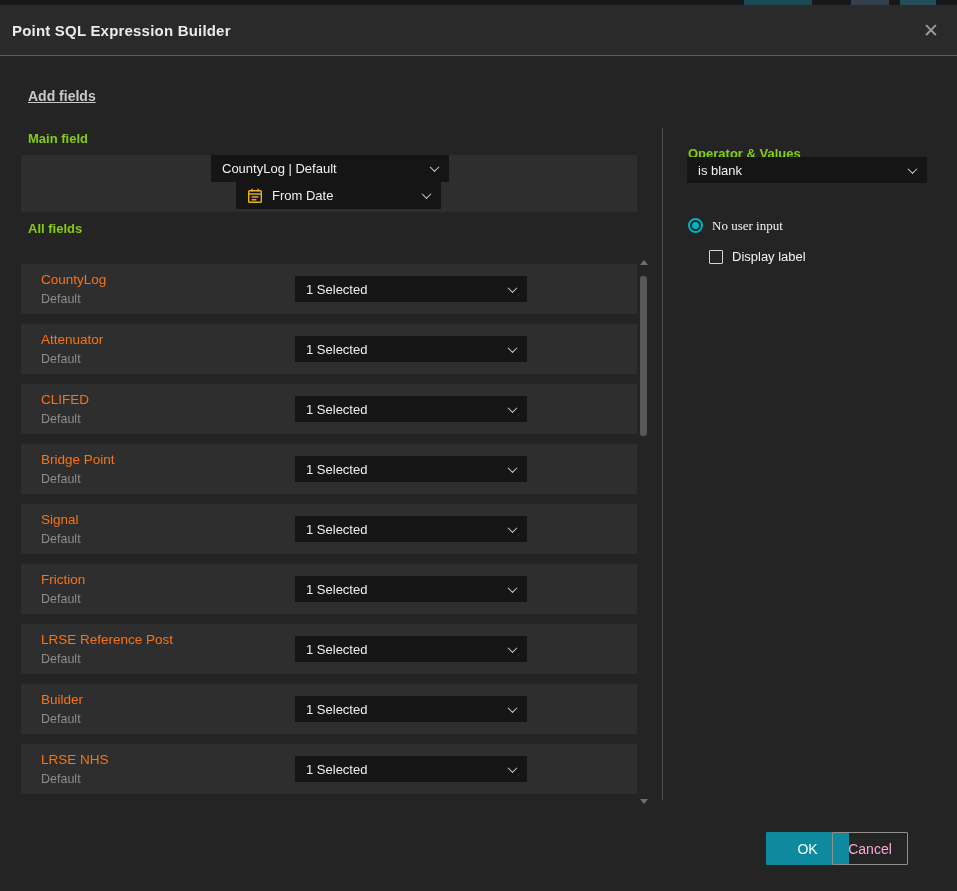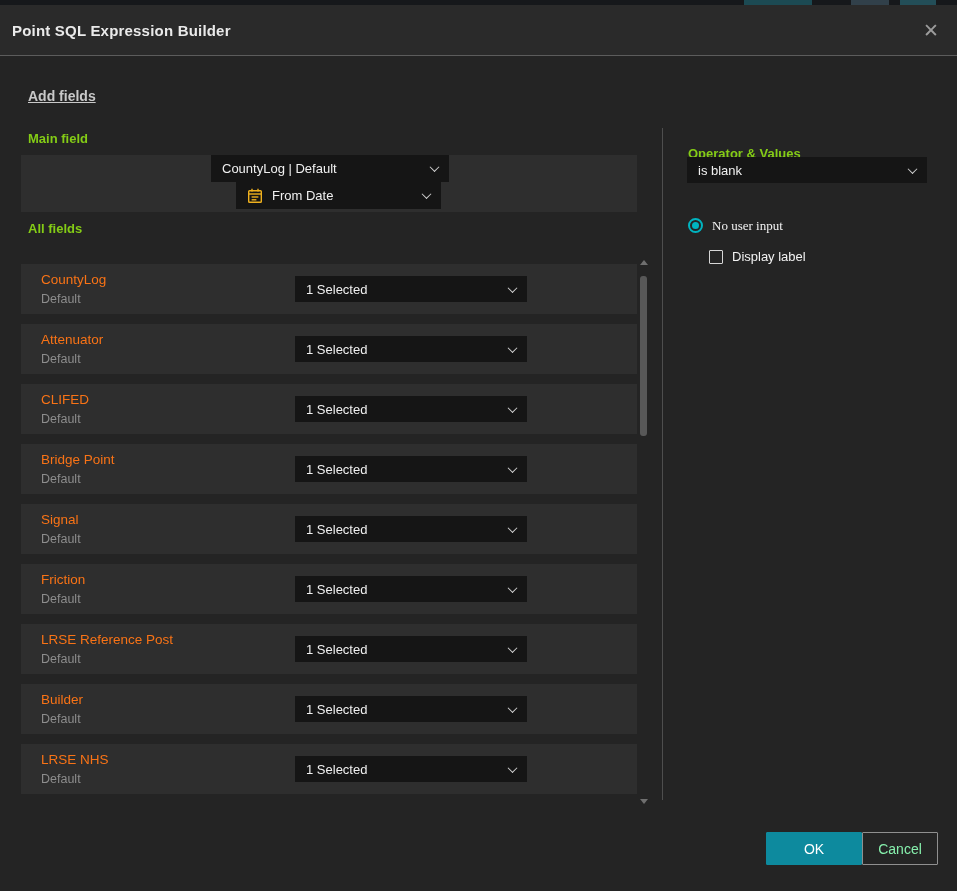--- a/index.html
+++ b/index.html
@@ -87,22 +87,22 @@
     border: 2px solid #00b4c0; display: flex; align-items: center; justify-content: center;
     flex: 0 0 auto;
   }
   .radio-dot { width: 7px; height: 7px; border-radius: 50%; background: #00b4c0; }
   .radio-row .ctl-label, .check-row .ctl-label { margin-left: 9px; font-size: 13px; color: #f2f2f2; }
   .check-row { position: absolute; left: 709px; top: 244px; display: flex; align-items: flex-end; cursor: pointer; }
   .checkbox { width: 14px; height: 14px; border: 1.5px solid #d6d6d6; background: transparent; border-radius: 1px; flex: 0 0 auto; }
 
   
   .btn { position: absolute; top: 827px; height: 33px; font-size: 14px; display: flex; align-items: center; justify-content: center; cursor: pointer; border-radius: 1px; }
-  .btn-ok { left: 766px; width: 96px; background: #0d8a9e; color: #ffffff; border: 1px solid #0d8a9e; }
-  .btn-cancel { left: 862px; width: 76px; background: transparent; color: #86efac; border: 1px solid #8f8f8f; }
+  .btn-ok { left: 766px; width: 83px; background: #0d8a9e; color: #ffffff; border: 1px solid #0d8a9e; }
+  .btn-cancel { left: 832px; width: 76px; background: transparent; color: #f9a8d4; border: 1px solid #8f8f8f; }
 </style>
 </head>
 <body>
 
 <div class="screen">
 
   <div class="top-strip">
     <div class="blob blob-live"></div>
     <div class="blob blob-tools1"></div>
     <div class="blob blob-tools2"></div>

